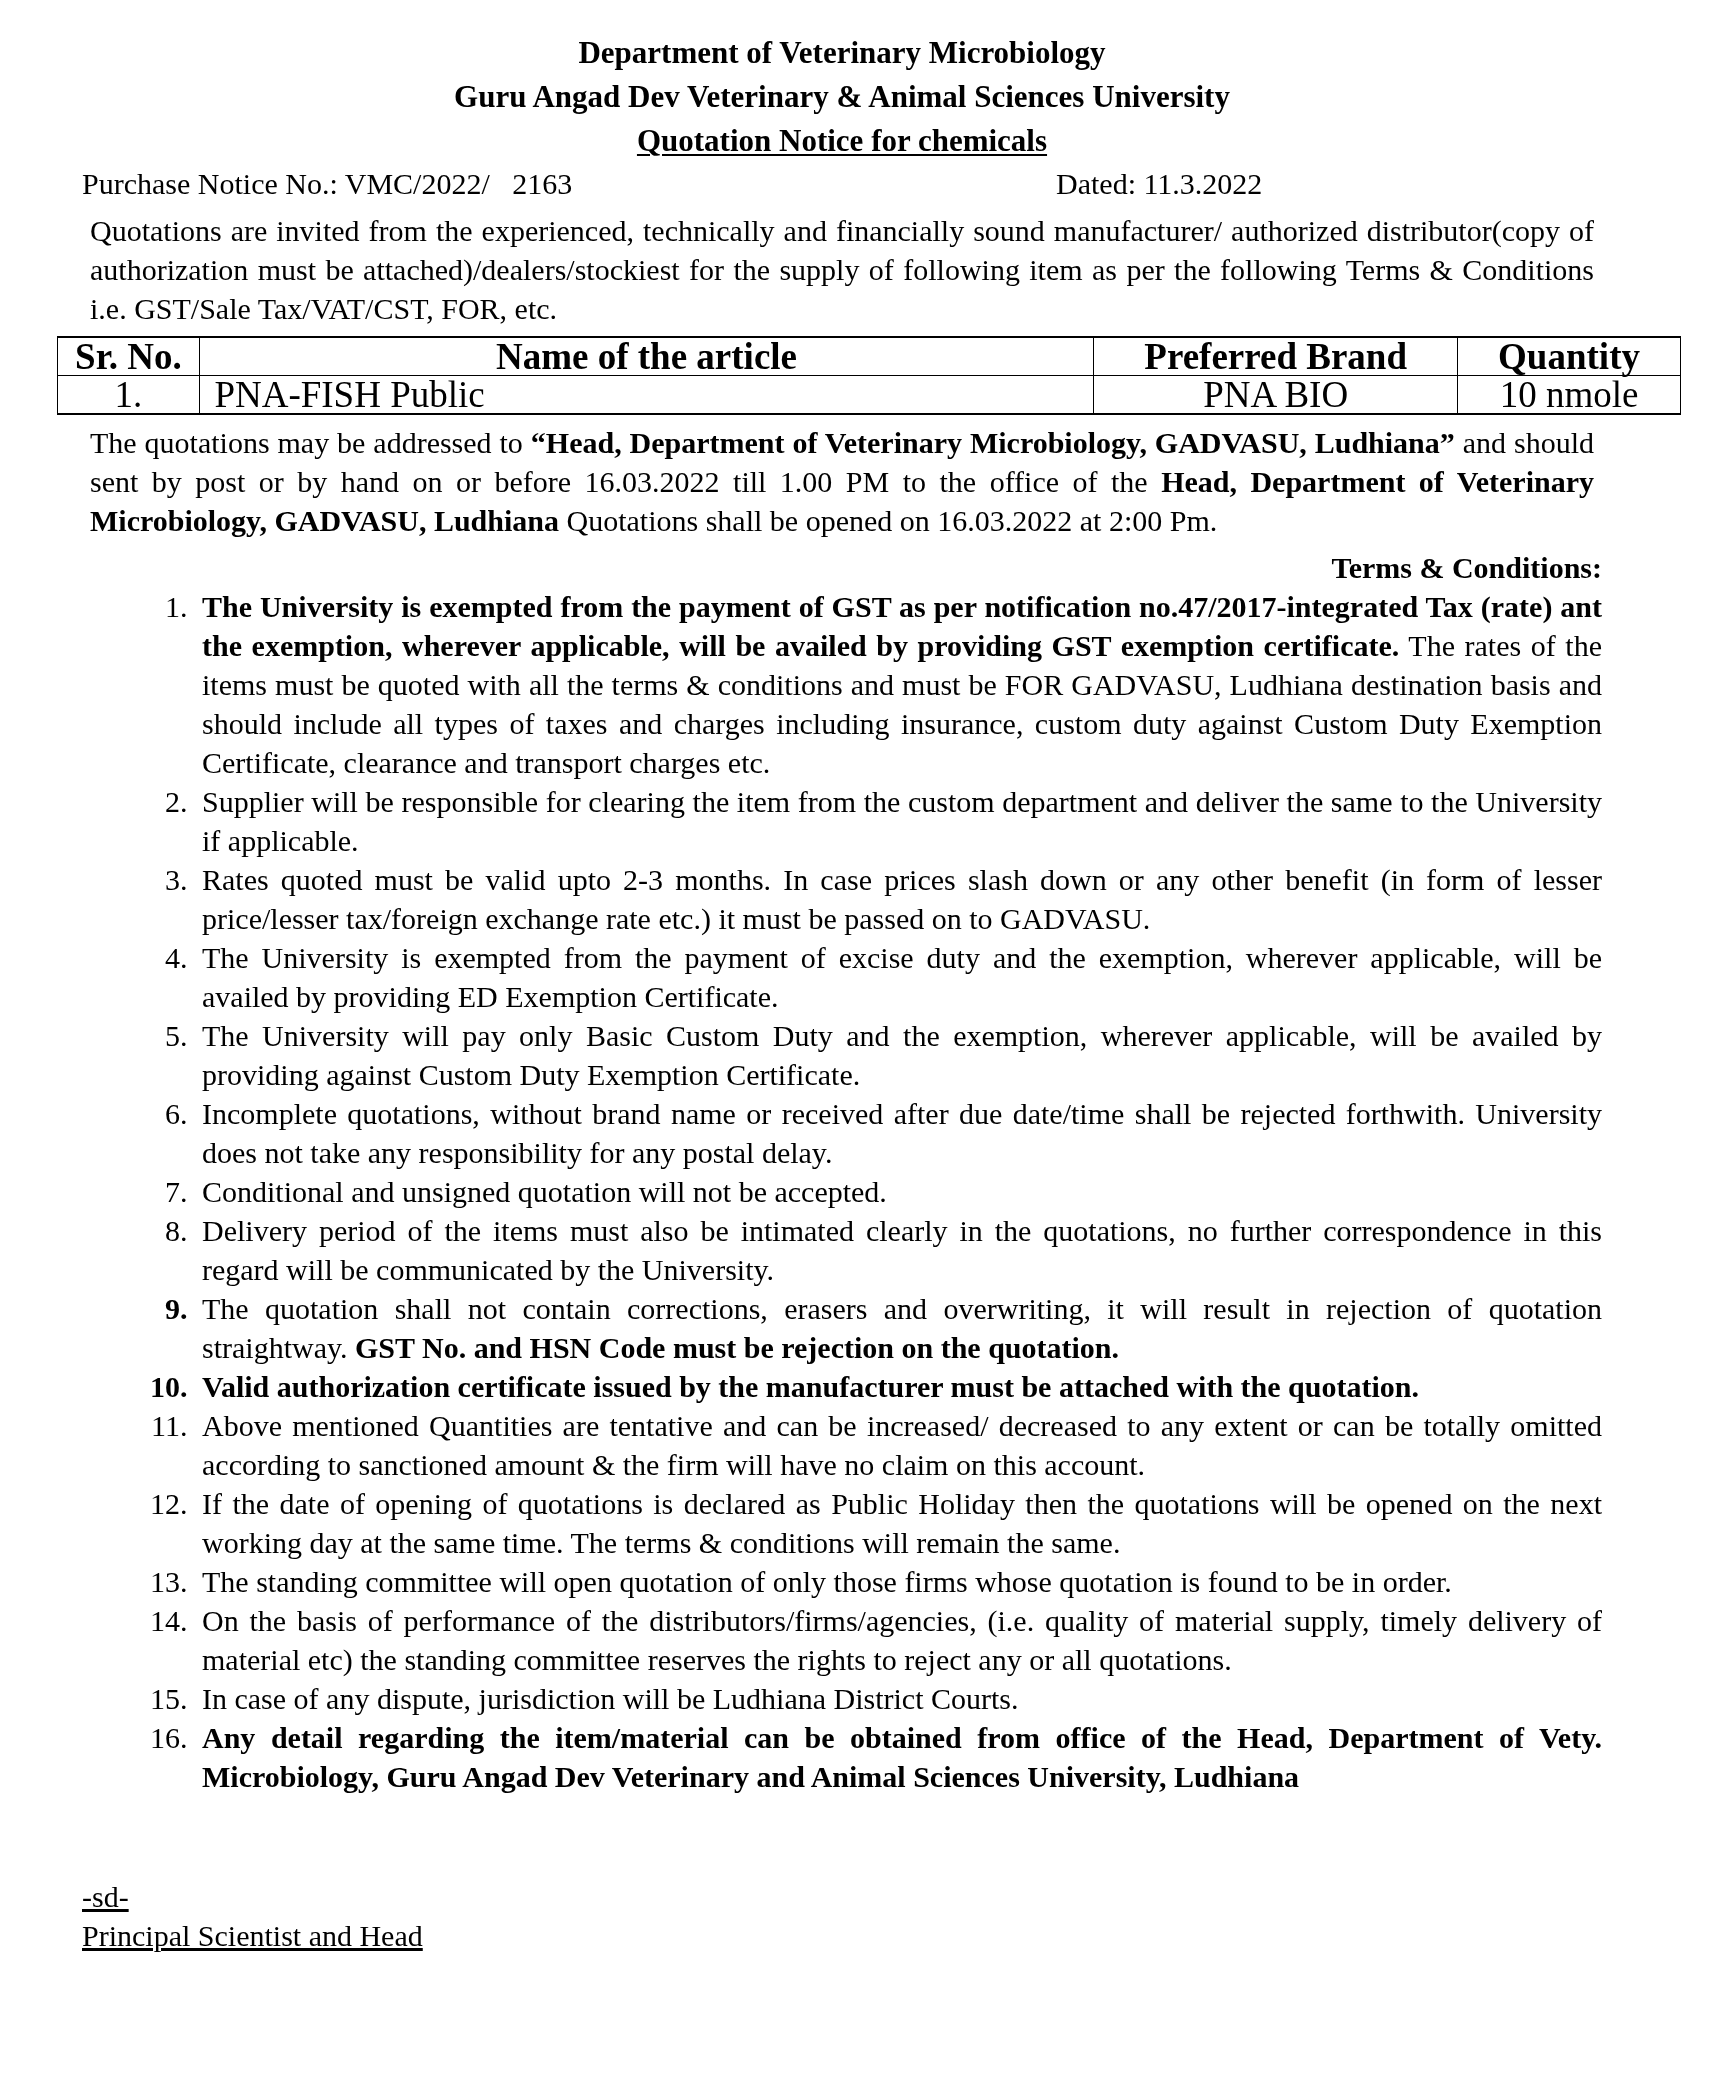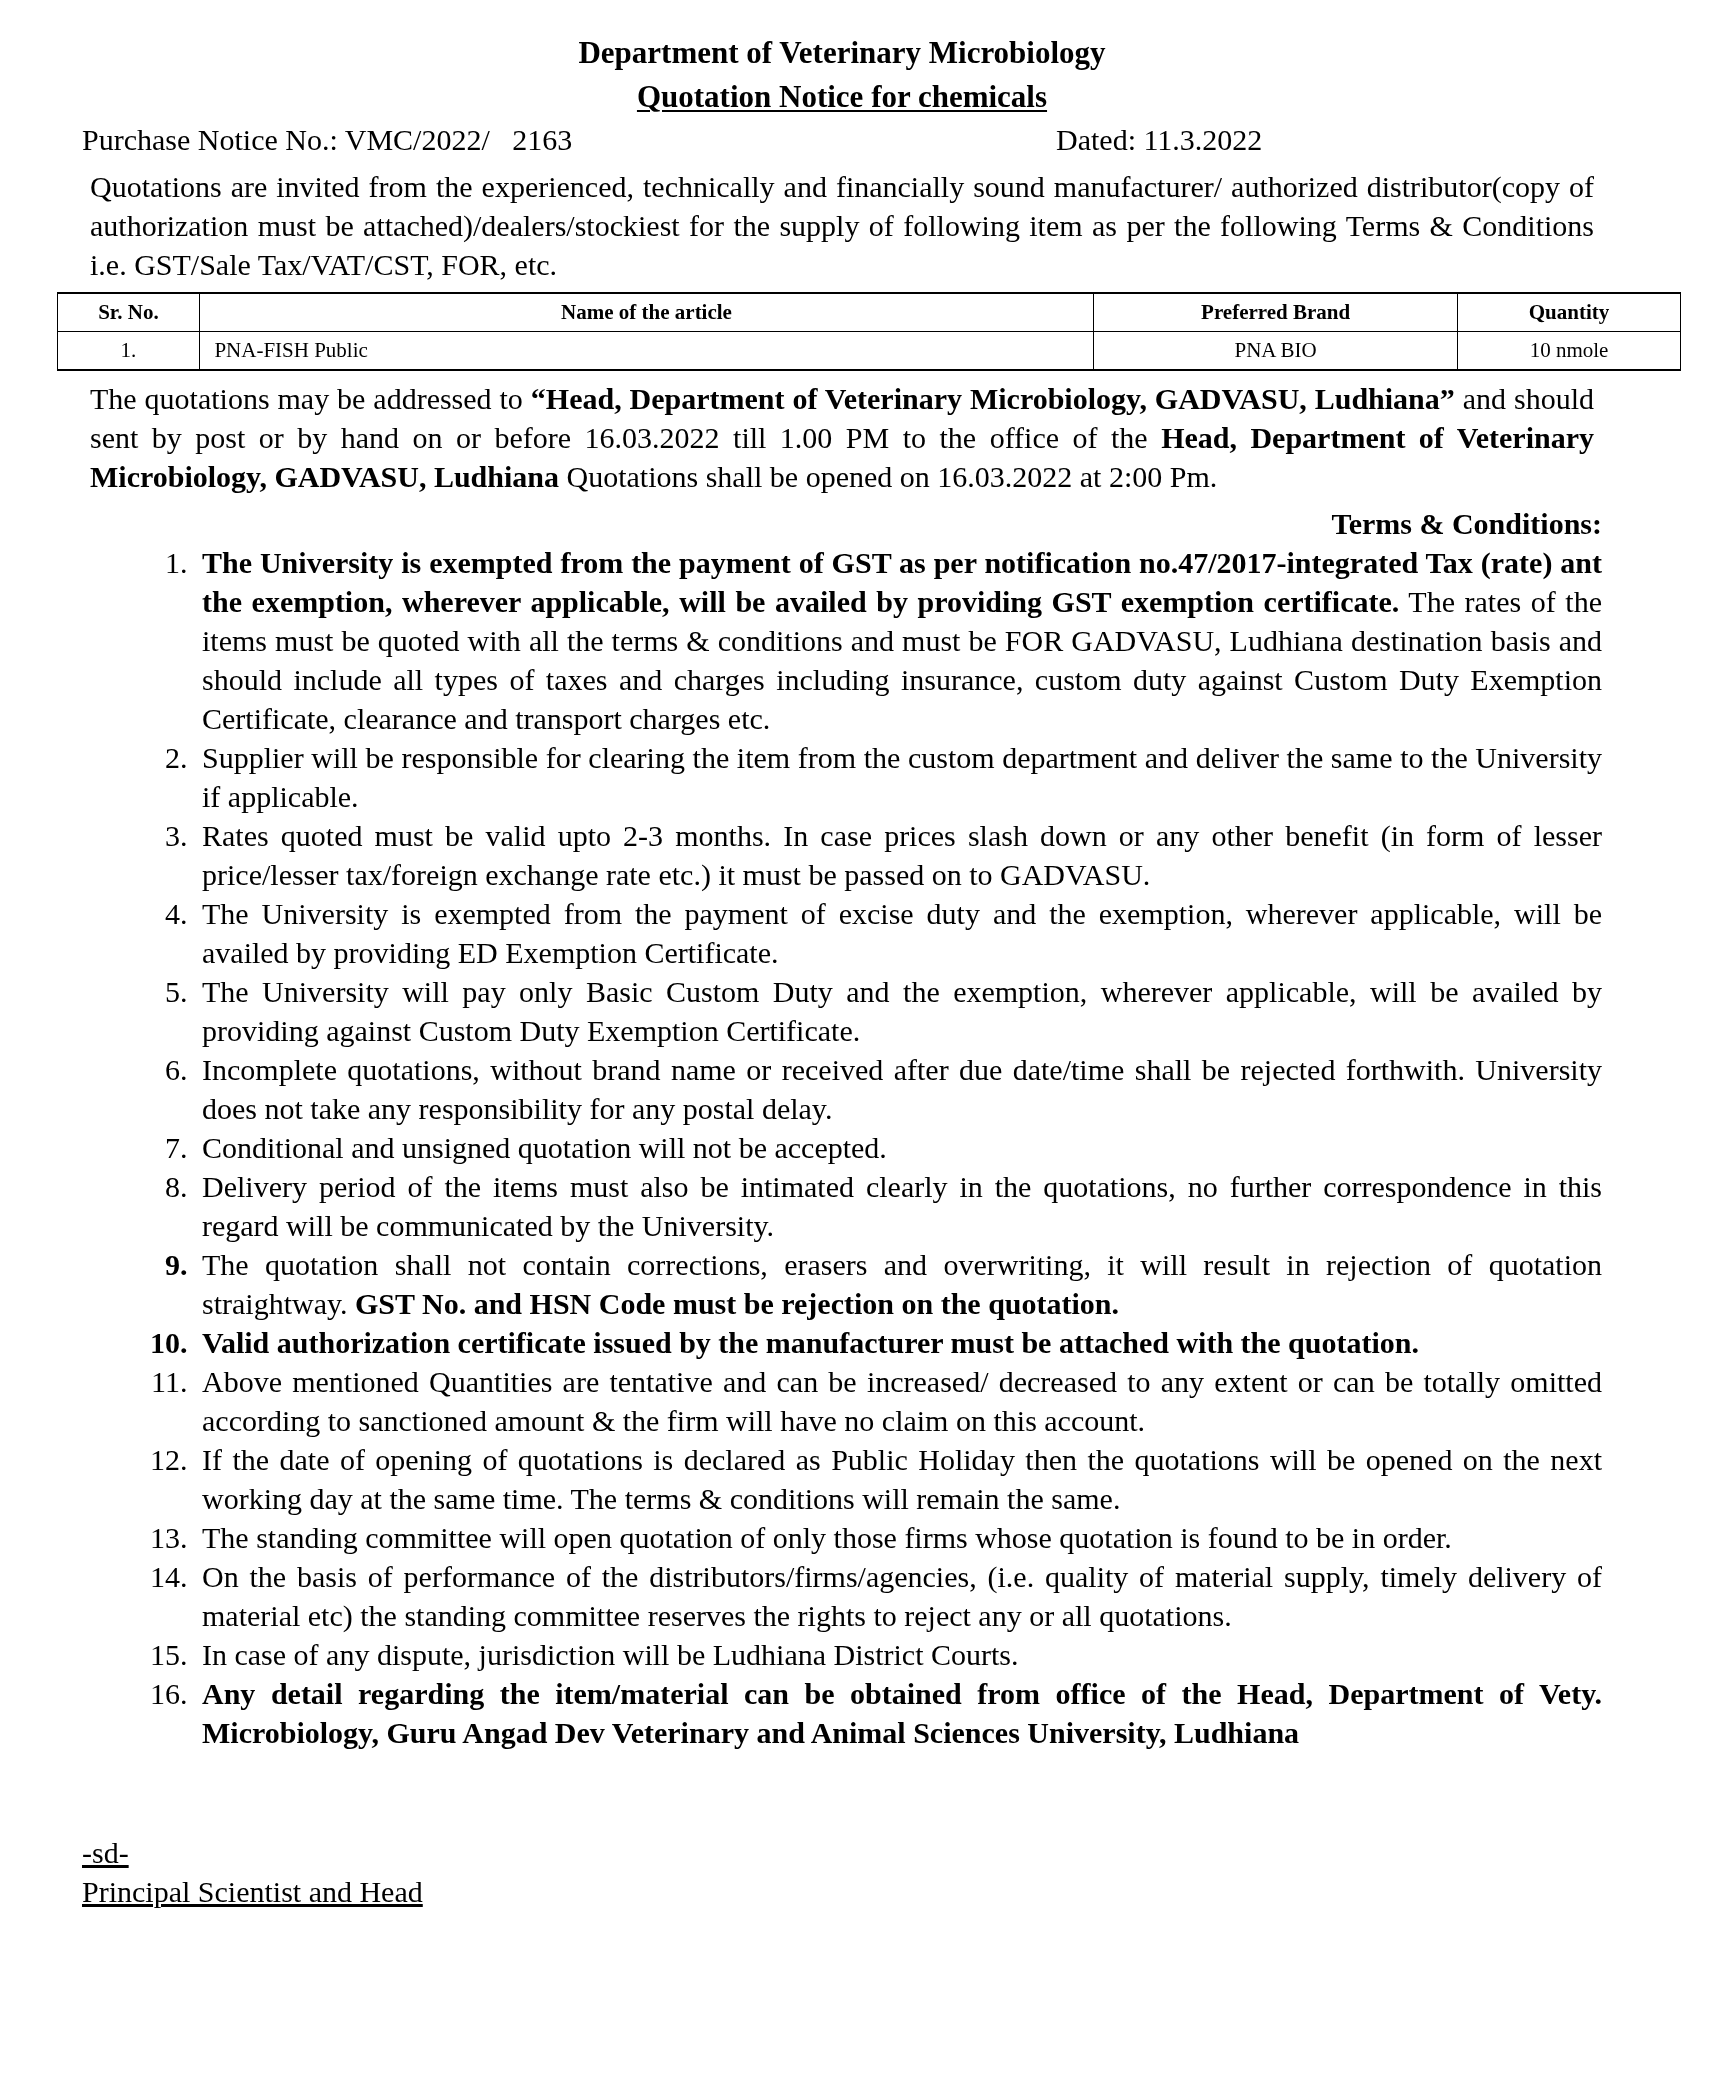--- a/index.html
+++ b/index.html
@@ -10,21 +10,21 @@
   }
   .page { position: absolute; left: 82px; top: 31px; width: 1520px; }
   .center { text-align: center; }
   .hdr { font-weight: bold; font-size: 31px; line-height: 44px; }
   .hdr-title { text-decoration: underline; text-decoration-thickness: 2.4px; text-underline-offset: 3.2px; }
   .notice-line { display: flex; margin-top: 1px; }
   .notice-no { width: 974px; }
   p { margin: 8px; text-align: justify; }
   table.items {
     position: relative; left: -25px; width: 1624px; border-collapse: collapse;
-    margin-top: 1.6px; font-size: 21px; line-height: 37px;
+    margin-top: 1.6px; font-size: 37px; line-height: 37px;
   }
   table.items th, table.items td { border: 1.6px solid #000; padding: 0 4.9px; }
   table.items th { font-weight: bold; text-align: center; }
   table.items tr:first-child th { border-top-width: 2.4px; }
   table.items tr:last-child td { border-bottom-width: 2.4px; }
   .c-sr { width: 131px; text-align: center; }
   .c-name { width: 874px; }
   .c-brand { width: 353px; text-align: center; }
   .c-qty { text-align: center; margin-top: 32px; }
   .terms-title { font-weight: bold; text-align: right; margin-top: 0px; }
@@ -34,20 +34,21 @@
   .num span { display: inline-block; width: 40px; text-align: left; }
   .num-inner { display: inline-block; margin-right: 14.6px; }
   .txt { flex: 1; text-align: justify; }
   .bold { font-weight: bold; }
 </style>
 </head>
 <body>
 
 <div class="page">
   <div class="hdr center">Department of Veterinary Microbiology</div>
+  <div class="hdr center">Guru Angad Dev Veterinary &amp; Animal Sciences University</div>
   <div class="hdr center"><span class="hdr-title">Quotation Notice for chemicals</span></div>
 
   <div class="notice-line">
     <div class="notice-no" style="white-space:pre;">Purchase Notice No.: VMC/2022/   2163</div>
     <div>Dated: 11.3.2022</div>
   </div>
 
   <p>Quotations are invited from the experienced, technically and financially sound manufacturer/ authorized distributor(copy of authorization must be attached)/dealers/stockiest for the supply of following item as per the following Terms &amp; Conditions i.e. GST/Sale Tax/VAT/CST, FOR, etc.</p>
 
   <table class="items">

